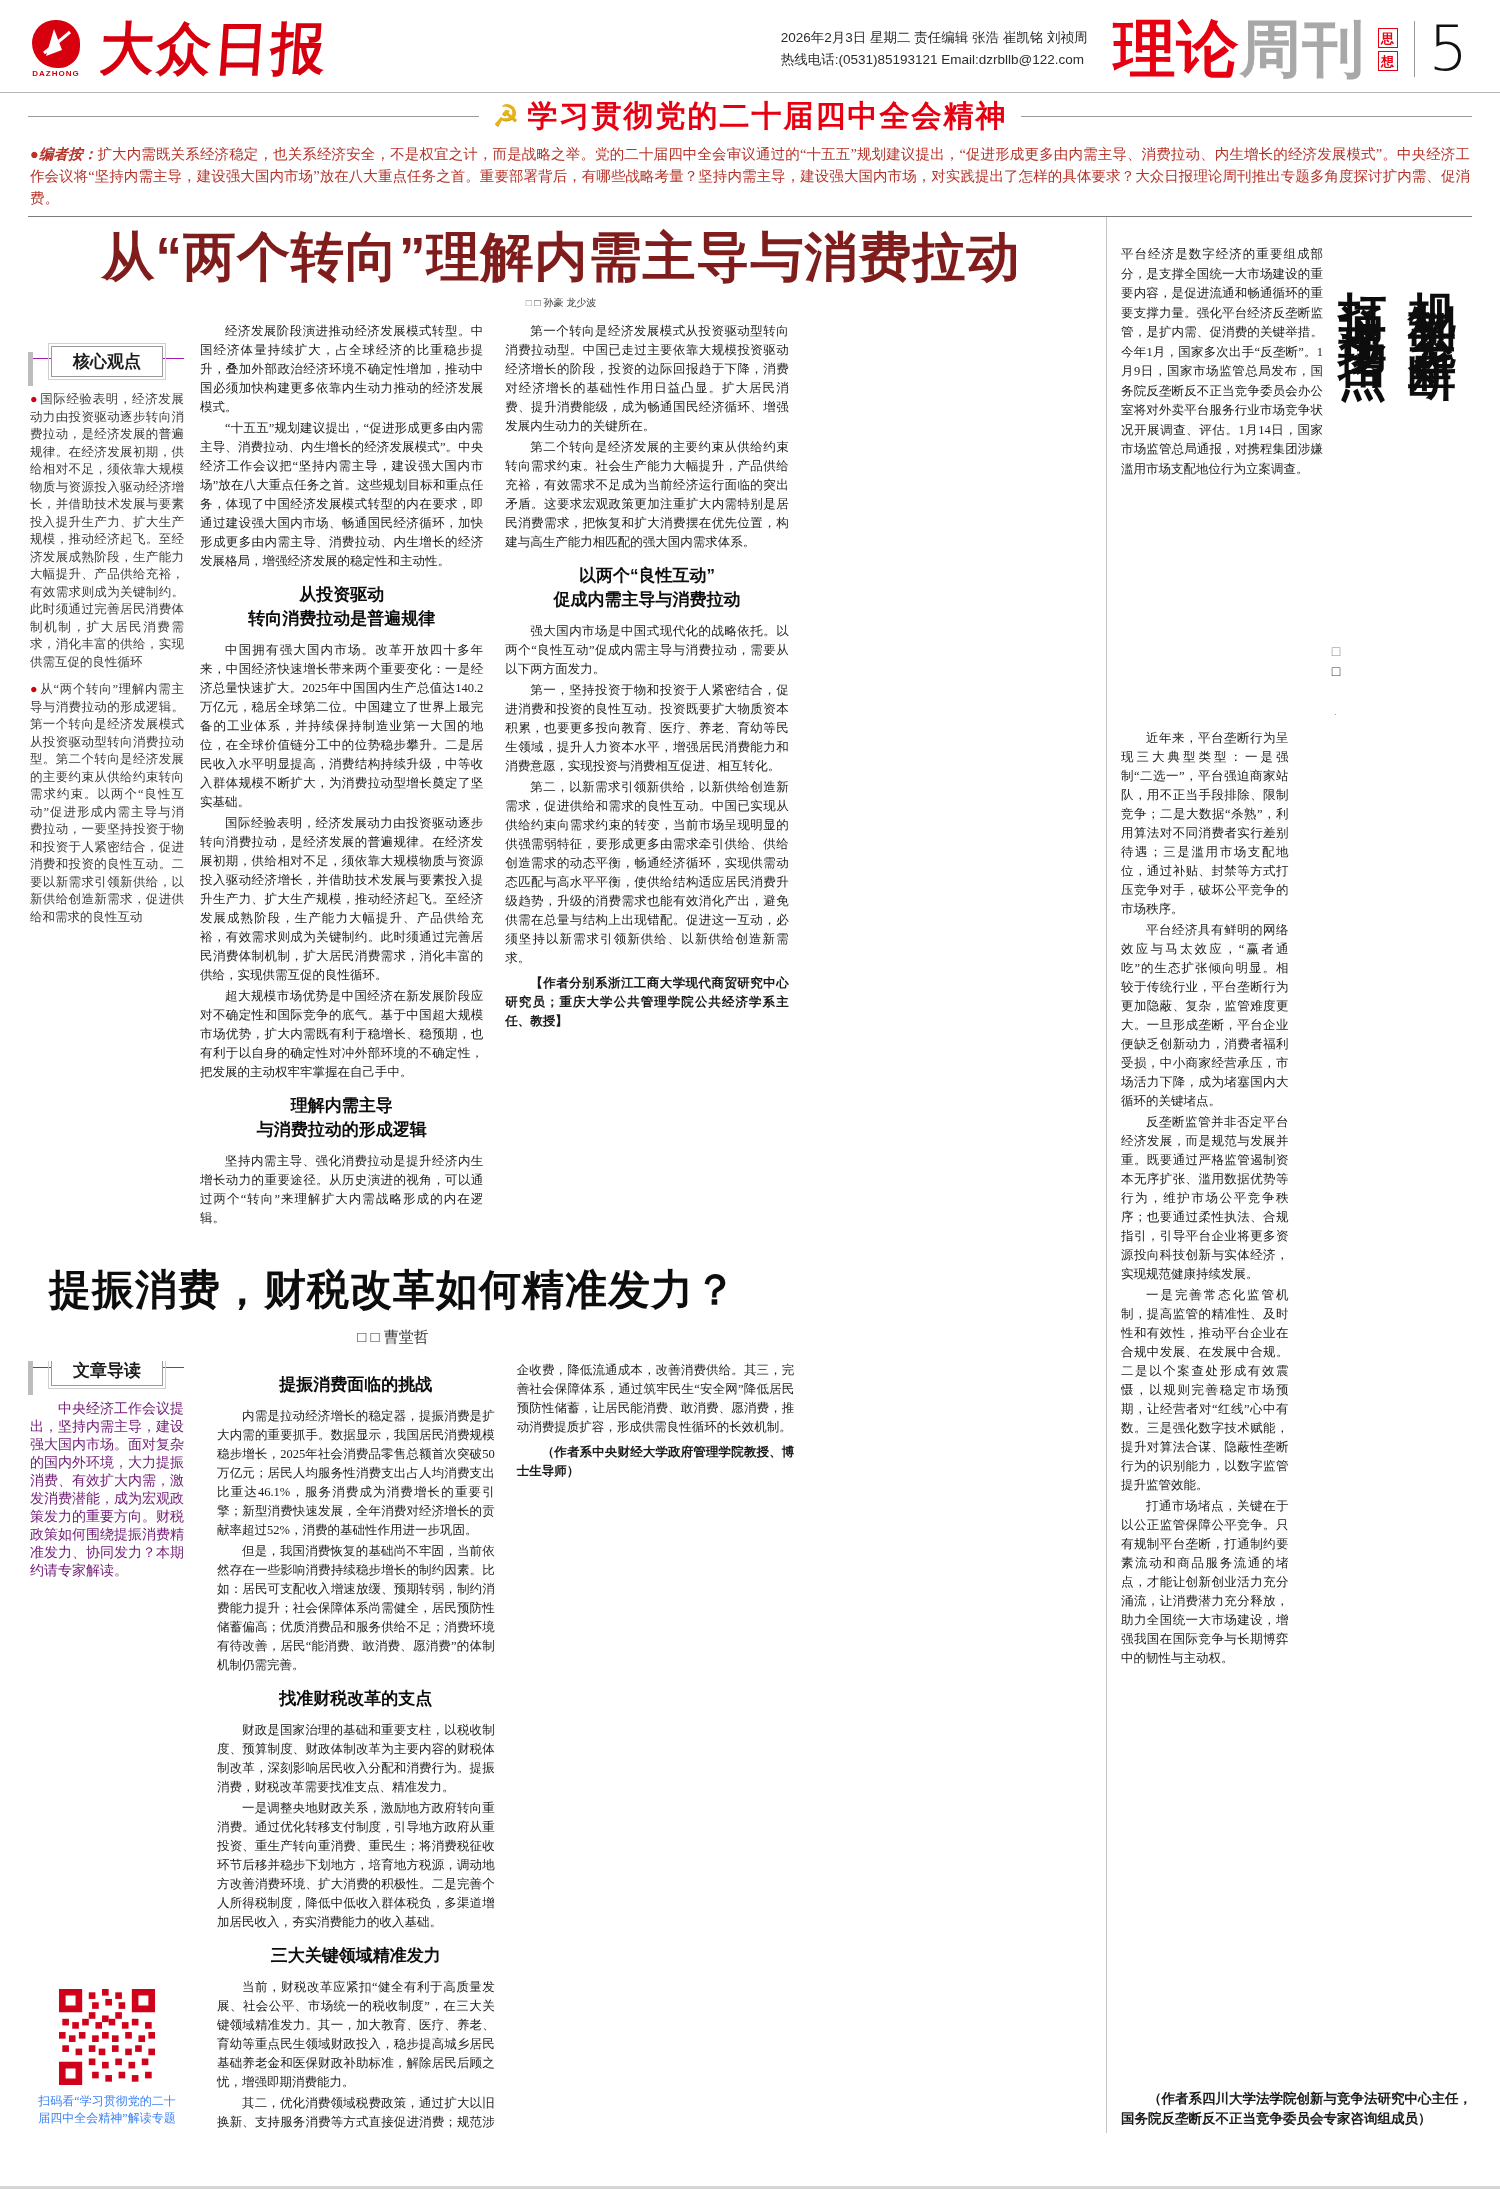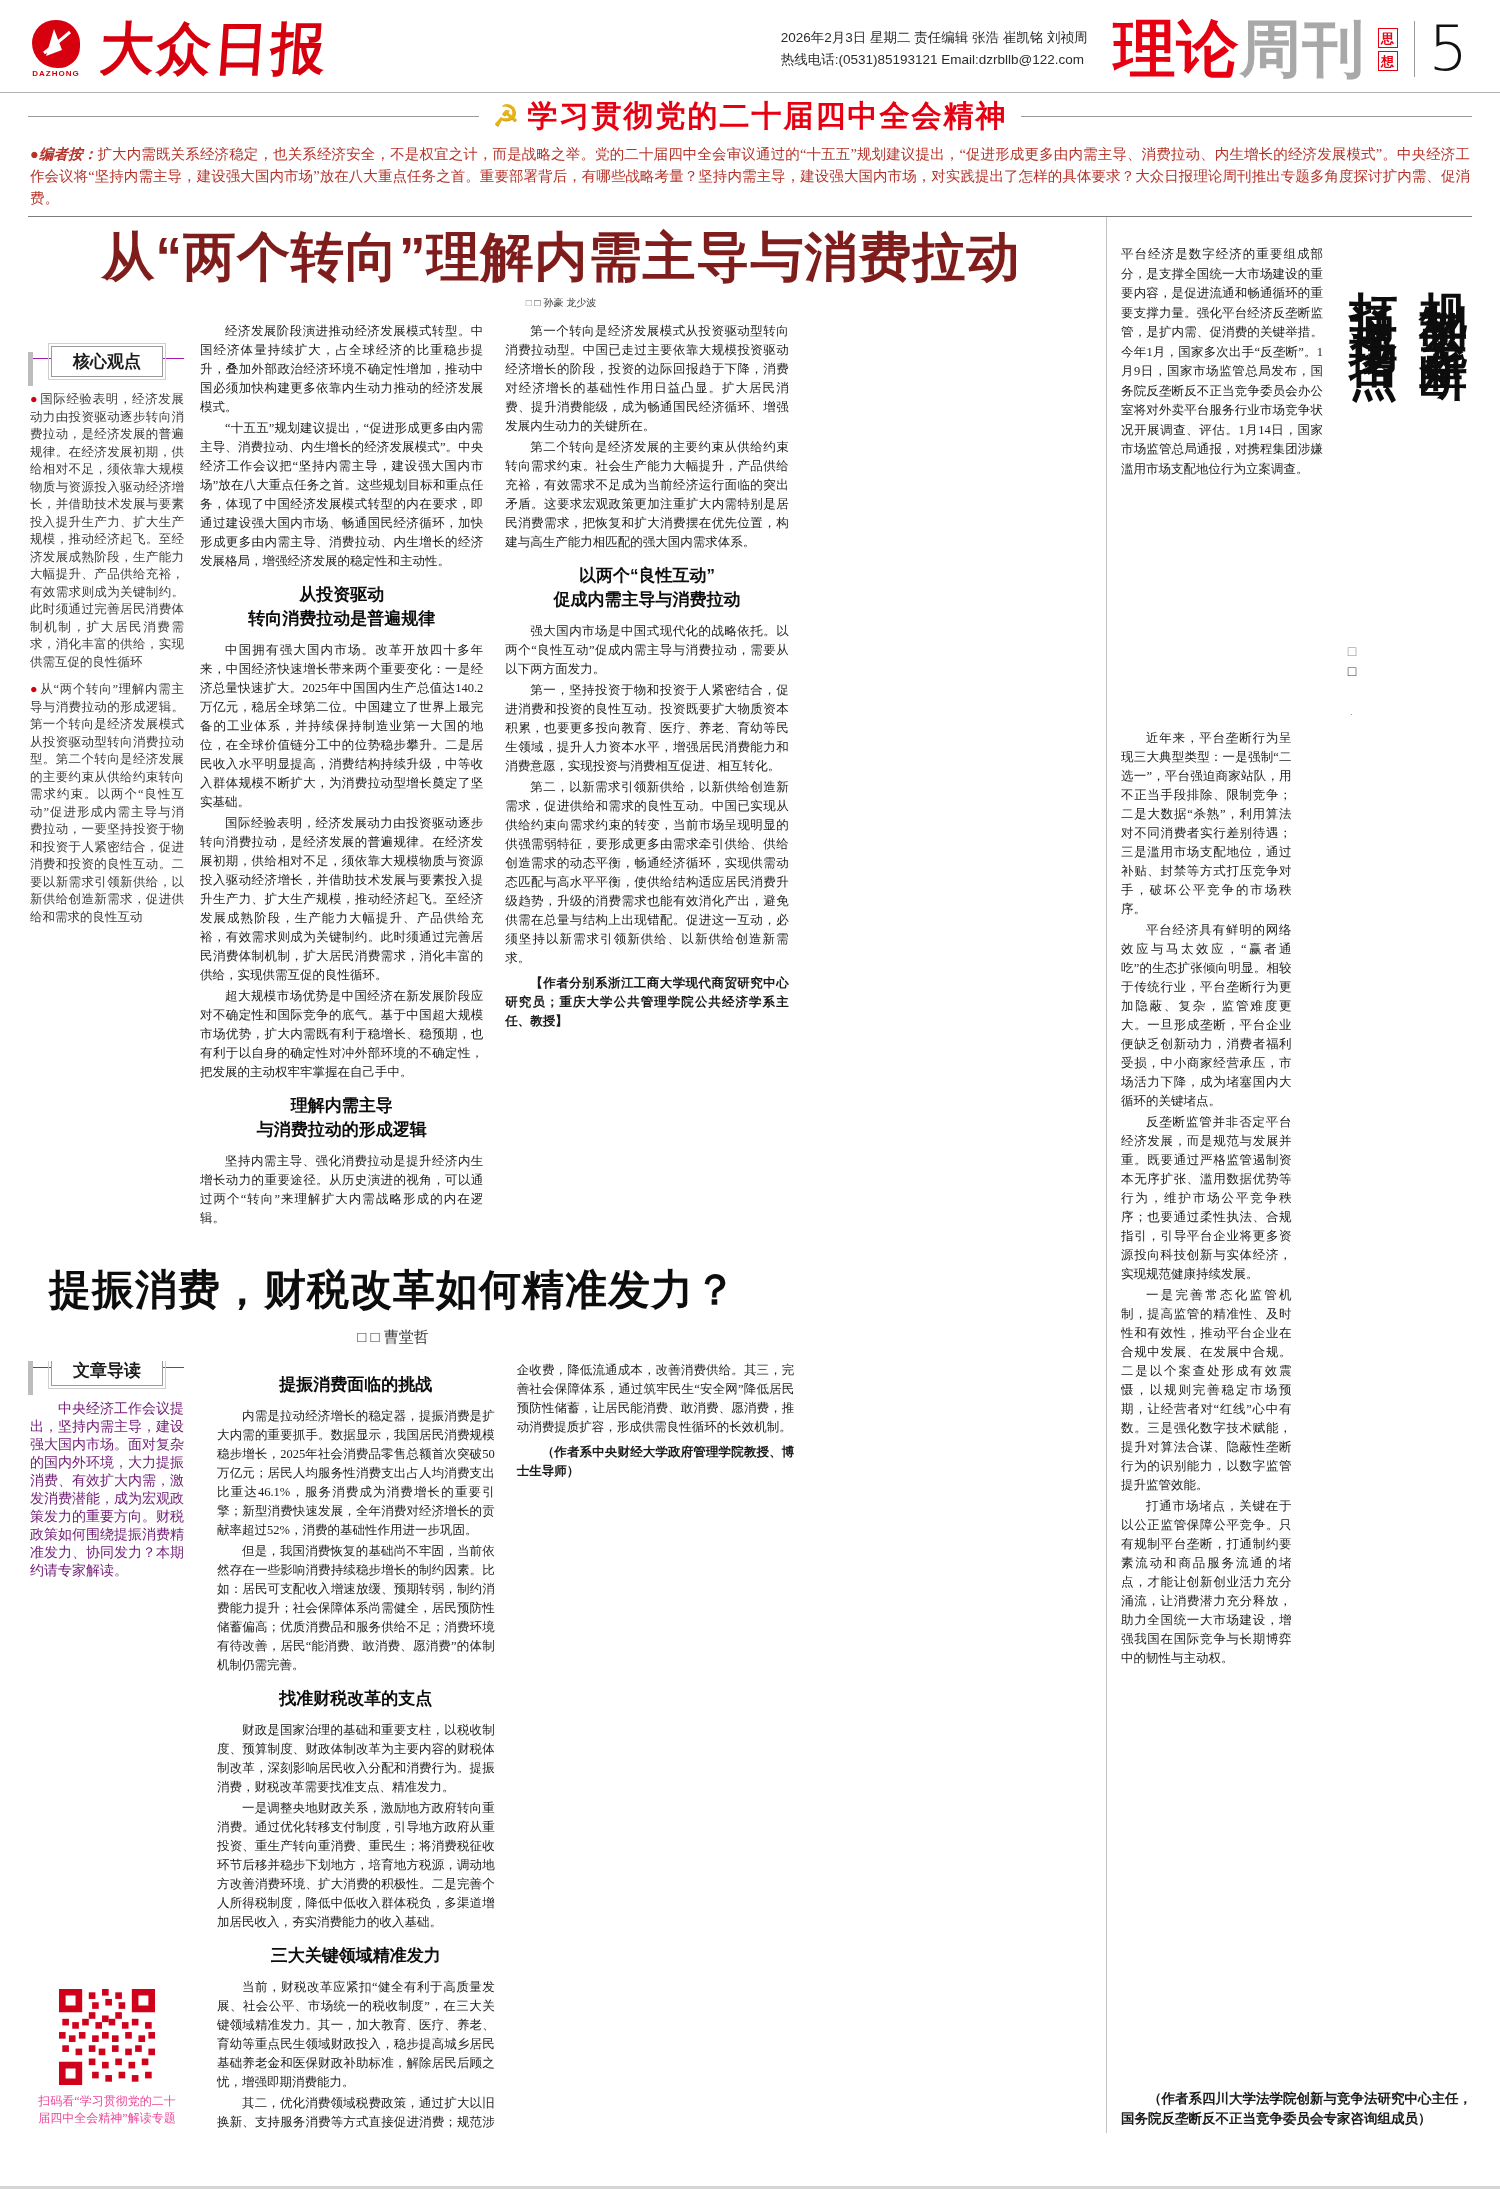--- a/index.html
+++ b/index.html
@@ -71,24 +71,24 @@
   
   .second { margin-top:22px; }
   .second-headline { width:730px; text-align:center; font-family:"Liberation Sans",sans-serif;
                      font-weight:900; font-size:42px; letter-spacing:1px; color:#0d0d0d; }
   .second-byline { width:730px; text-align:center; font-family:"Liberation Sans",sans-serif; font-size:15px; color:#333; margin:10px 0 14px 0; }
   .second-row { display:flex; height:772px; overflow:hidden; }
   .left-rail { width:154px; flex:0 0 auto; margin:6px 33px 0 2px; display:flex; flex-direction:column; }
   .guide-text { font-size:14px; line-height:18px; text-align:justify; color:#701a75; text-indent:2em; }
   .qr-wrap { margin-top:auto; text-align:center; padding-bottom:6px; }
   .qr-wrap svg { display:block; margin:0 auto 8px auto; }
-  .qr-caption { font-size:12px; line-height:17px; color:#ec4899; text-align:center; padding:0 6px; }
-
-  
-  .right-top { display:flex; height:470px; overflow:hidden;gap:16px; }
+  .qr-caption { font-size:12px; line-height:17px; color:#3b82f6; text-align:center; padding:0 6px; }
+
+  
+  .right-top { display:flex; height:470px; overflow:hidden; }
   .right-top-text { width:202px; flex:0 0 auto; font-size:12.5px; line-height:19.5px; text-align:justify; overflow:hidden; }
   .vert-head { position:relative; flex:1; display:flex; justify-content:center; }
   .vh-cols { writing-mode:vertical-rl; text-orientation:upright; font-family:"Liberation Sans",sans-serif;
              font-weight:900; font-size:48px; line-height:1.45; letter-spacing:12px; color:#0d0d0d; padding-top:8px; }
   .vh-author { position:absolute; left:4px; bottom:4px; writing-mode:vertical-rl; text-orientation:upright;
                font-family:"Liberation Sans",sans-serif; font-size:14px; color:#333; letter-spacing:4px; }
   .vh-author .sq { color:#888; }
   .right-body { margin-top:14px; column-count:2; column-gap:16px; column-fill:auto; height:1350px; overflow:hidden;
                 font-size:12.5px; line-height:19px; text-align:justify; }
   .right-attr { font-family:"Liberation Sans",sans-serif; font-weight:bold; font-size:13.5px; line-height:20px;

